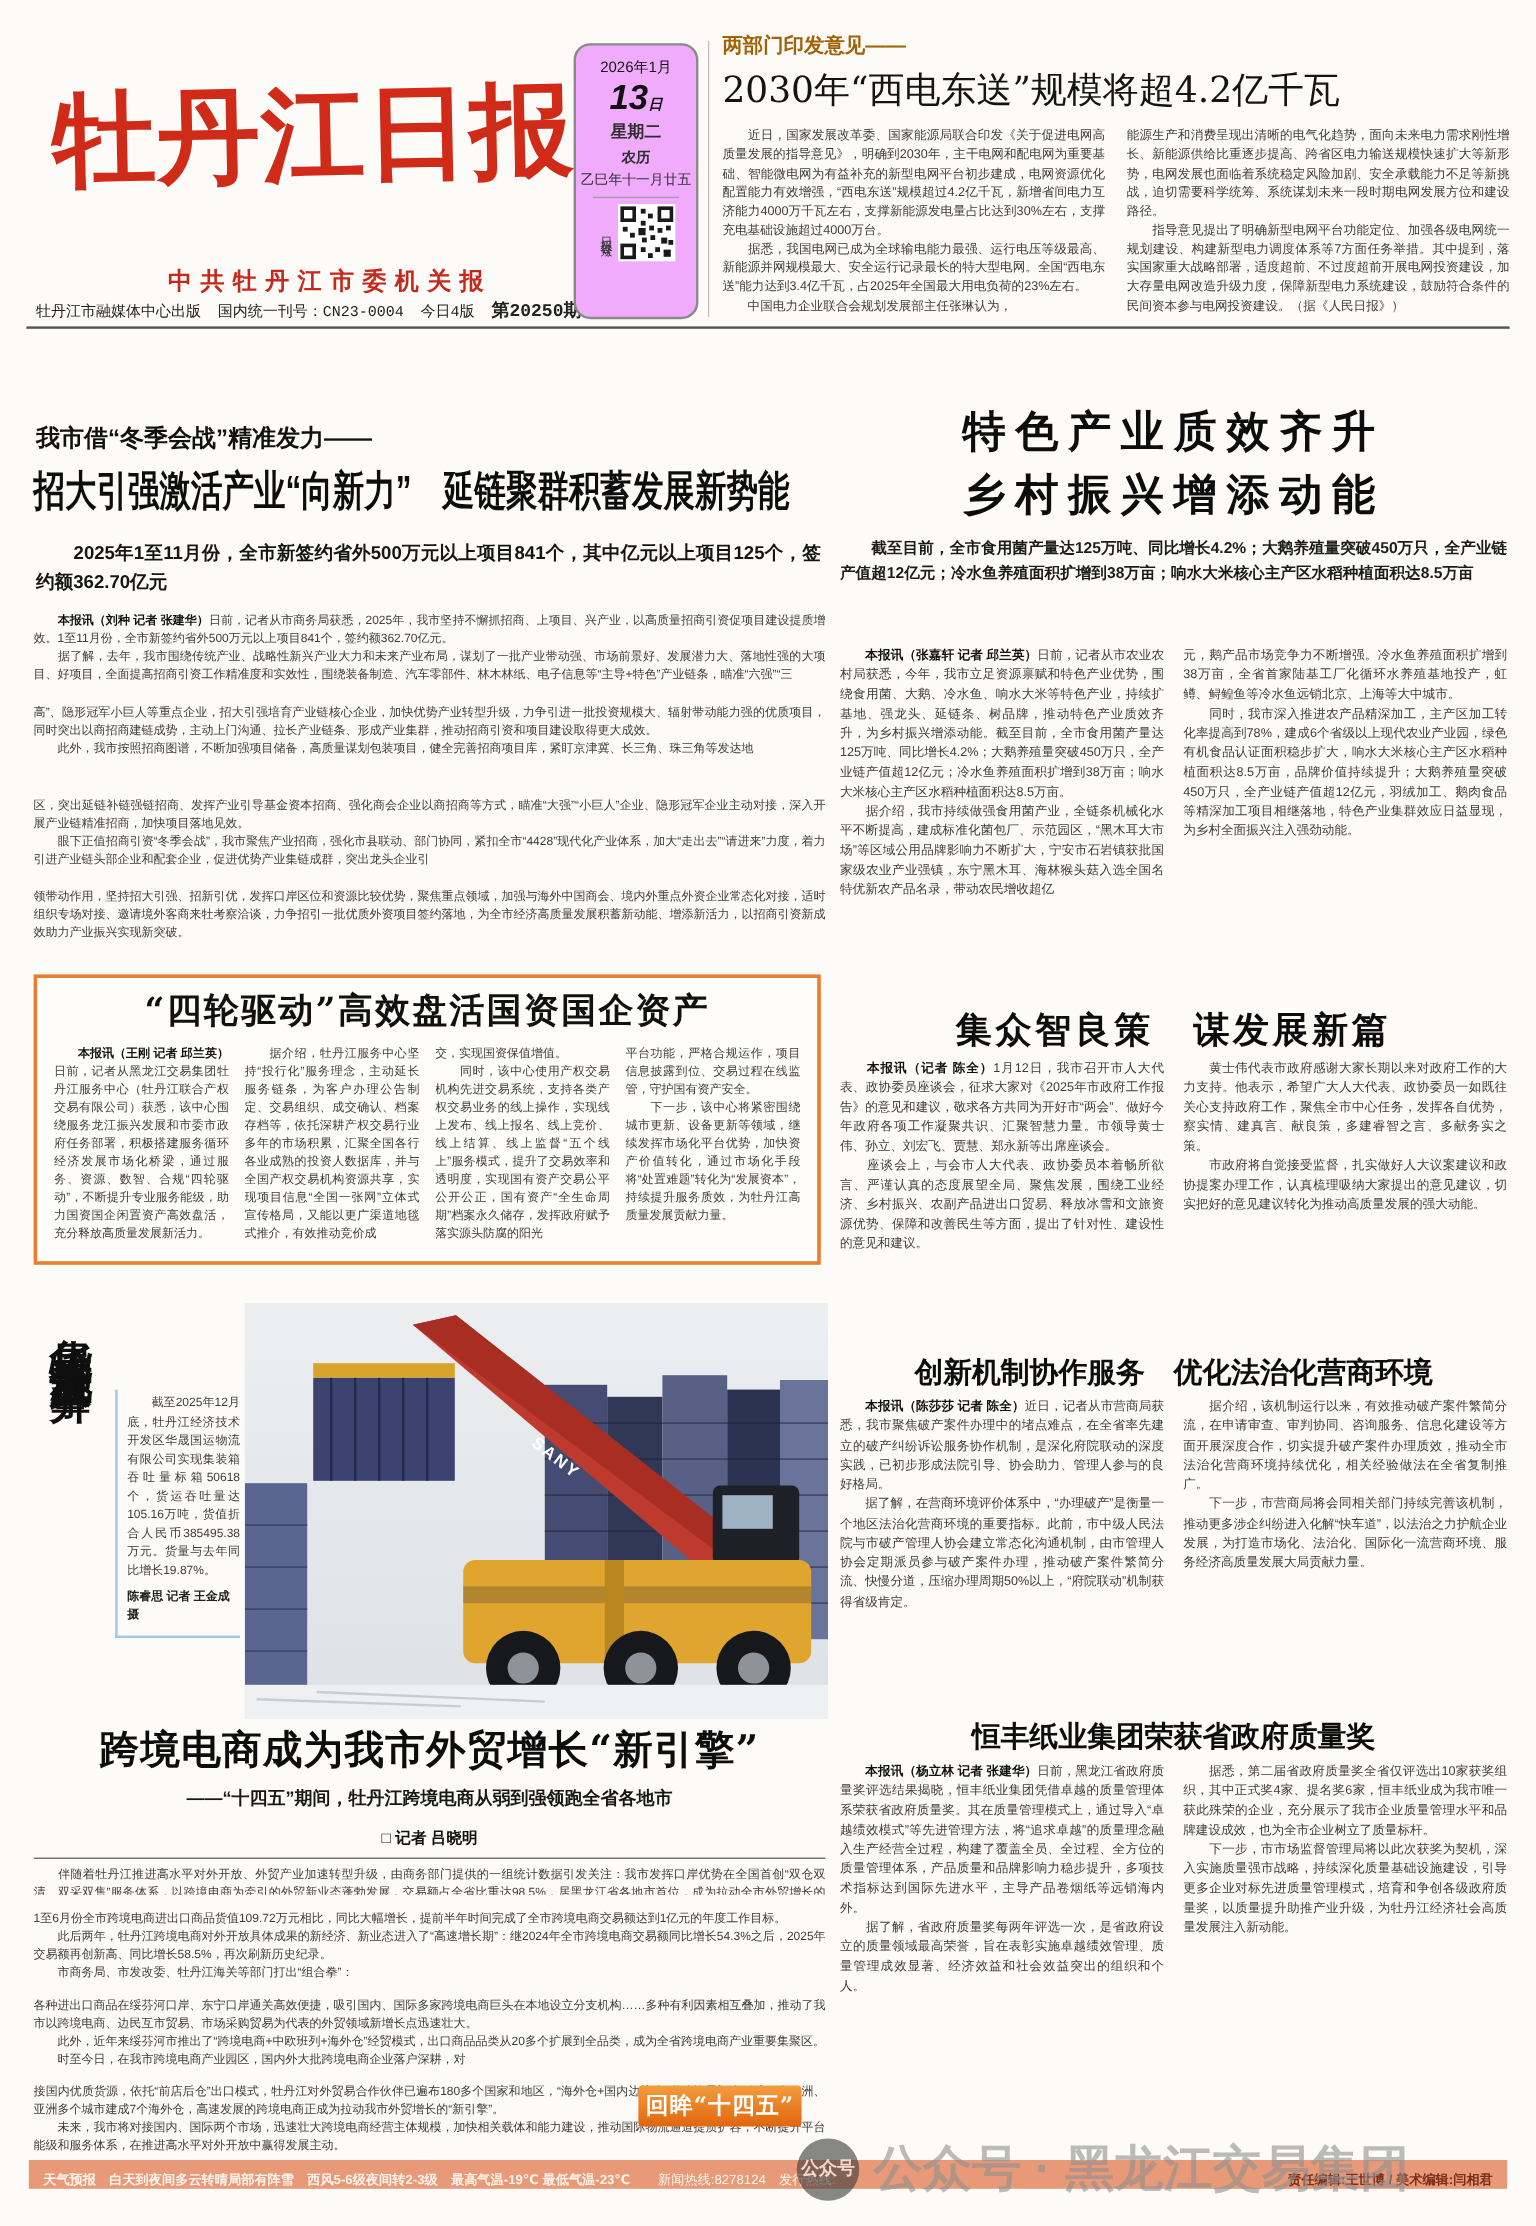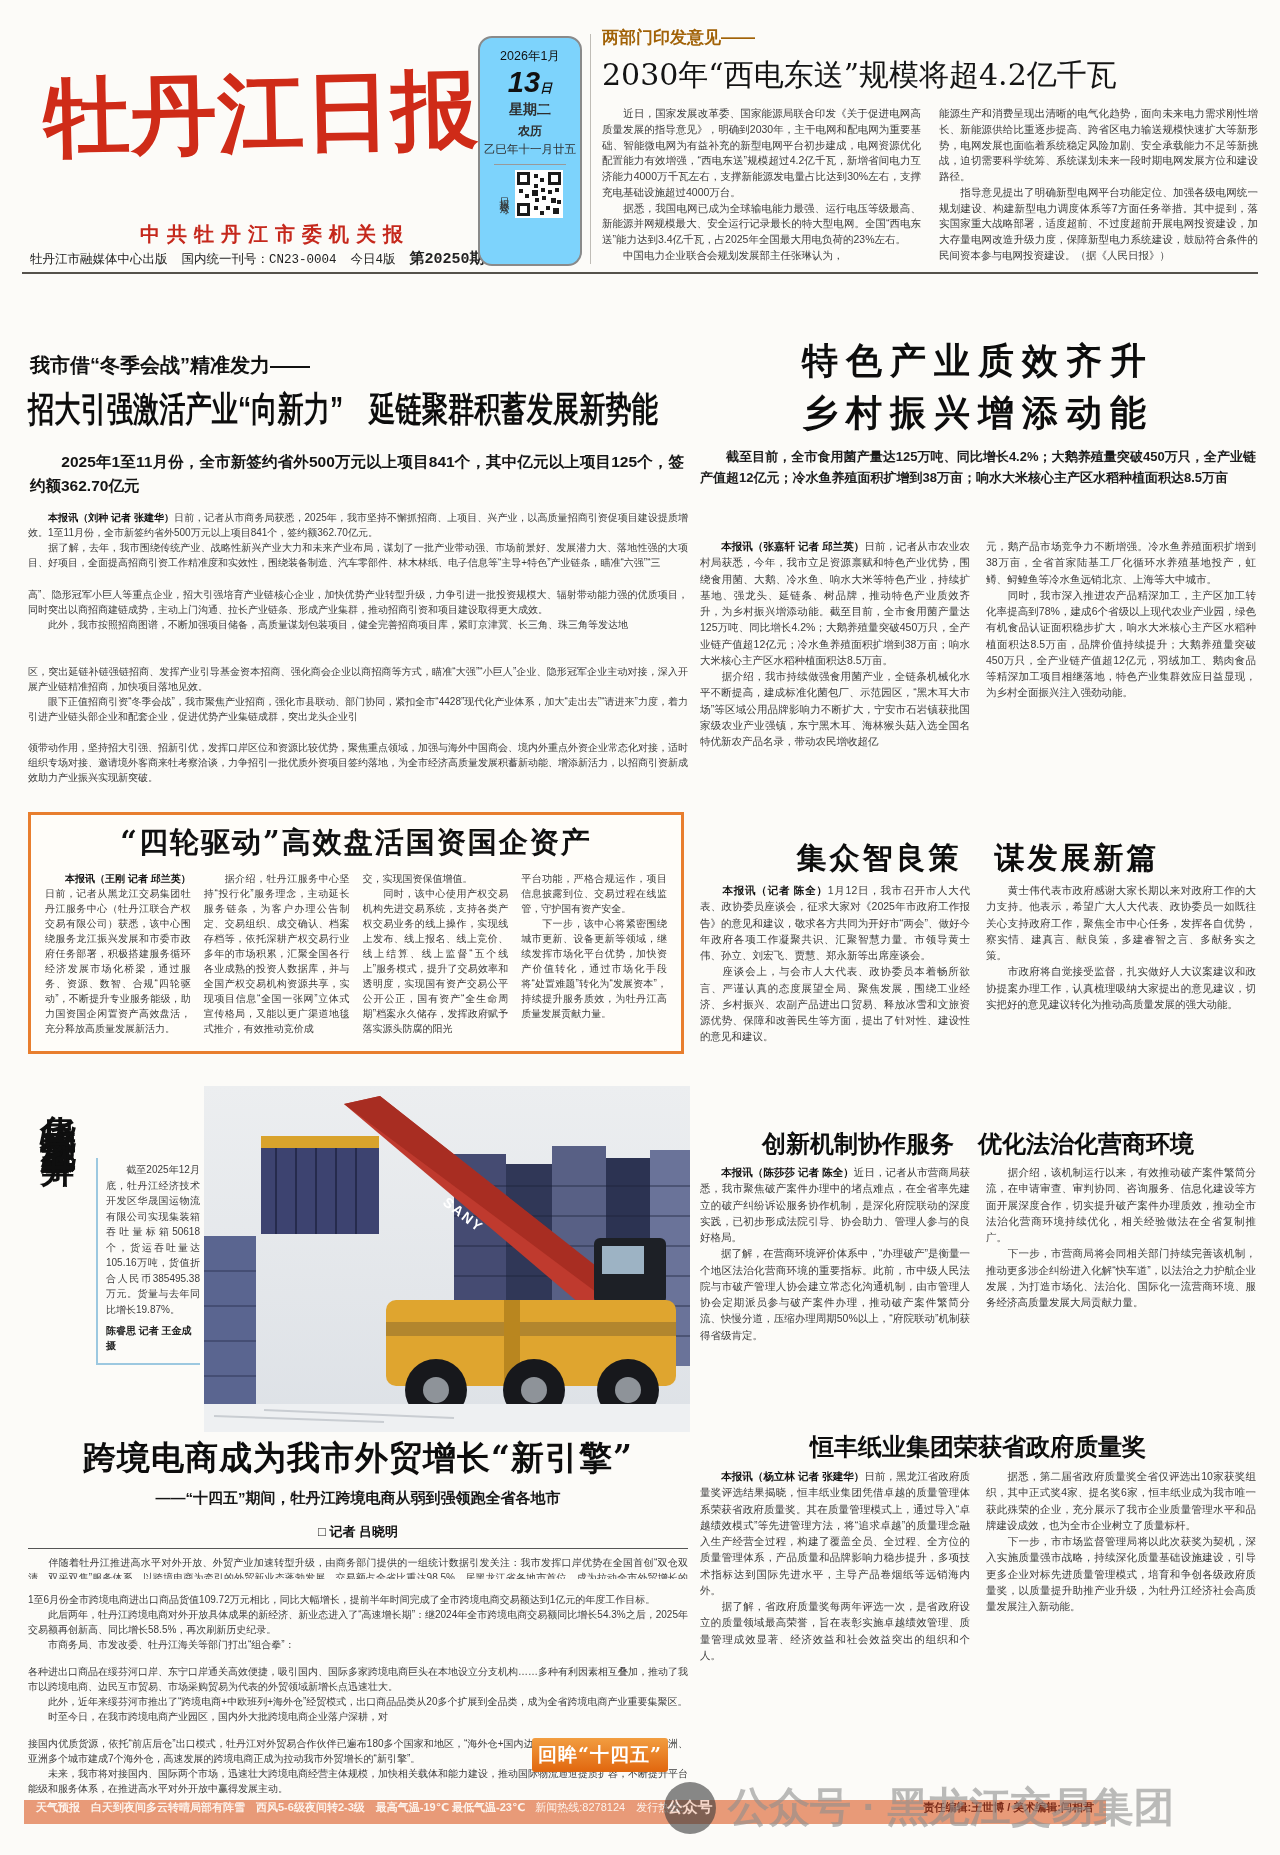--- a/index.html
+++ b/index.html
@@ -12,21 +12,21 @@
   .clip{overflow:hidden;}
 
   
   .masthead{left:44px;top:40px;width:430px;height:170px;color:#cf2b18;
     font-family:"DejaVu Serif","Liberation Serif",serif;font-weight:bold;font-size:86px;
     line-height:1.7;white-space:nowrap;letter-spacing:1px;transform:rotate(-1.2deg);}
   .organ{left:140px;top:221px;font-size:20px;font-weight:bold;color:#c5281c;letter-spacing:7px;}
   .publine{left:30px;top:249px;width:440px;font-size:12.5px;color:#222;display:flex;gap:14px;align-items:flex-end;white-space:nowrap;font-family:Liberation Mono, monospace;}
   .publine .issue{font-weight:bold;font-size:15px;}
   .datebox{left:478px;top:36px;width:100px;height:226px;border:2px solid #8a8a8a;border-radius:14px;
-    text-align:center;background:#7dd3fc;}
+    text-align:center;background:#f0abfc;}
   .db-ym{font-size:12.5px;margin-top:10px;color:#111;}
   .db-day{font-size:29px;font-weight:bold;color:#111;line-height:1.1;margin-top:2px;font-style:italic;}
   .db-day small{font-size:12px;font-weight:bold;}
   .db-week{font-size:14px;font-weight:bold;margin-top:2px;}
   .db-lunarlab{font-size:12px;margin-top:4px;font-weight:bold;}
   .db-lunar{font-size:11.5px;font-family:"DejaVu Serif",serif;margin-top:2px;}
   .db-hr{width:72%;border-top:1px solid #999;margin:7px auto 5px auto;}
   .db-qrrow{display:flex;justify-content:center;align-items:center;gap:4px;}
   .db-qrlabel{writing-mode:vertical-rl;font-size:10px;letter-spacing:2px;color:#333;}
   .vline{left:590px;top:34px;width:1px;height:230px;background:#bfbcb6;}
@@ -84,22 +84,22 @@
   .rcol{flex:1;font-size:10.5px;line-height:1.55;color:#3c3c3c;overflow:hidden;}
   .r-head2{left:700px;top:838px;width:556px;text-align:center;font-family:"DejaVu Serif",serif;
     font-weight:900;font-size:30px;letter-spacing:3px;color:#0d0d0d;}
   .r-body2{left:700px;top:882px;width:556px;height:236px;display:flex;gap:16px;}
   .r-head3{left:700px;top:1128px;width:556px;text-align:center;font-weight:900;font-size:24px;color:#0d0d0d;}
   .r-body3{left:700px;top:1164px;width:556px;height:258px;display:flex;gap:16px;}
   .r-head4{left:700px;top:1431px;width:556px;text-align:center;font-weight:900;font-size:24px;color:#0d0d0d;}
   .r-body4{left:700px;top:1468px;width:556px;height:326px;display:flex;gap:16px;}
 
   
-  .footerbar{left:24px;top:1800px;width:1082px;height:24px;background:#e89a78;display:flex;
-    align-items:flex-start;padding:0 12px;box-sizing:border-box;gap:10px;white-space:nowrap;overflow:hidden;}
+  .footerbar{left:24px;top:1800px;width:1232px;height:24px;background:#e89a78;display:flex;
+    align-items:flex-end;padding:0 12px;box-sizing:border-box;gap:23px;white-space:nowrap;overflow:hidden;}
   .fw{font-size:11px;color:#fdf3ec;font-weight:bold;}
   .fh{font-size:11px;color:#fdf3ec;}
   .fe{font-size:11px;color:#7c2d1a;font-weight:bold;margin-left:auto;}
   .watermark{left:664px;top:1780px;width:606px;display:flex;align-items:center;gap:12px;opacity:0.6;z-index:5;}
   .wm-logo{width:52px;height:52px;border-radius:50%;background:#3b3b3b;color:#fff;display:flex;
     align-items:center;justify-content:center;font-size:15px;font-weight:bold;flex:0 0 auto;}
   .wm-text{font-size:41px;font-weight:bold;color:#8f8f8f;white-space:nowrap;}
 </style>
 </head>
 <body>

